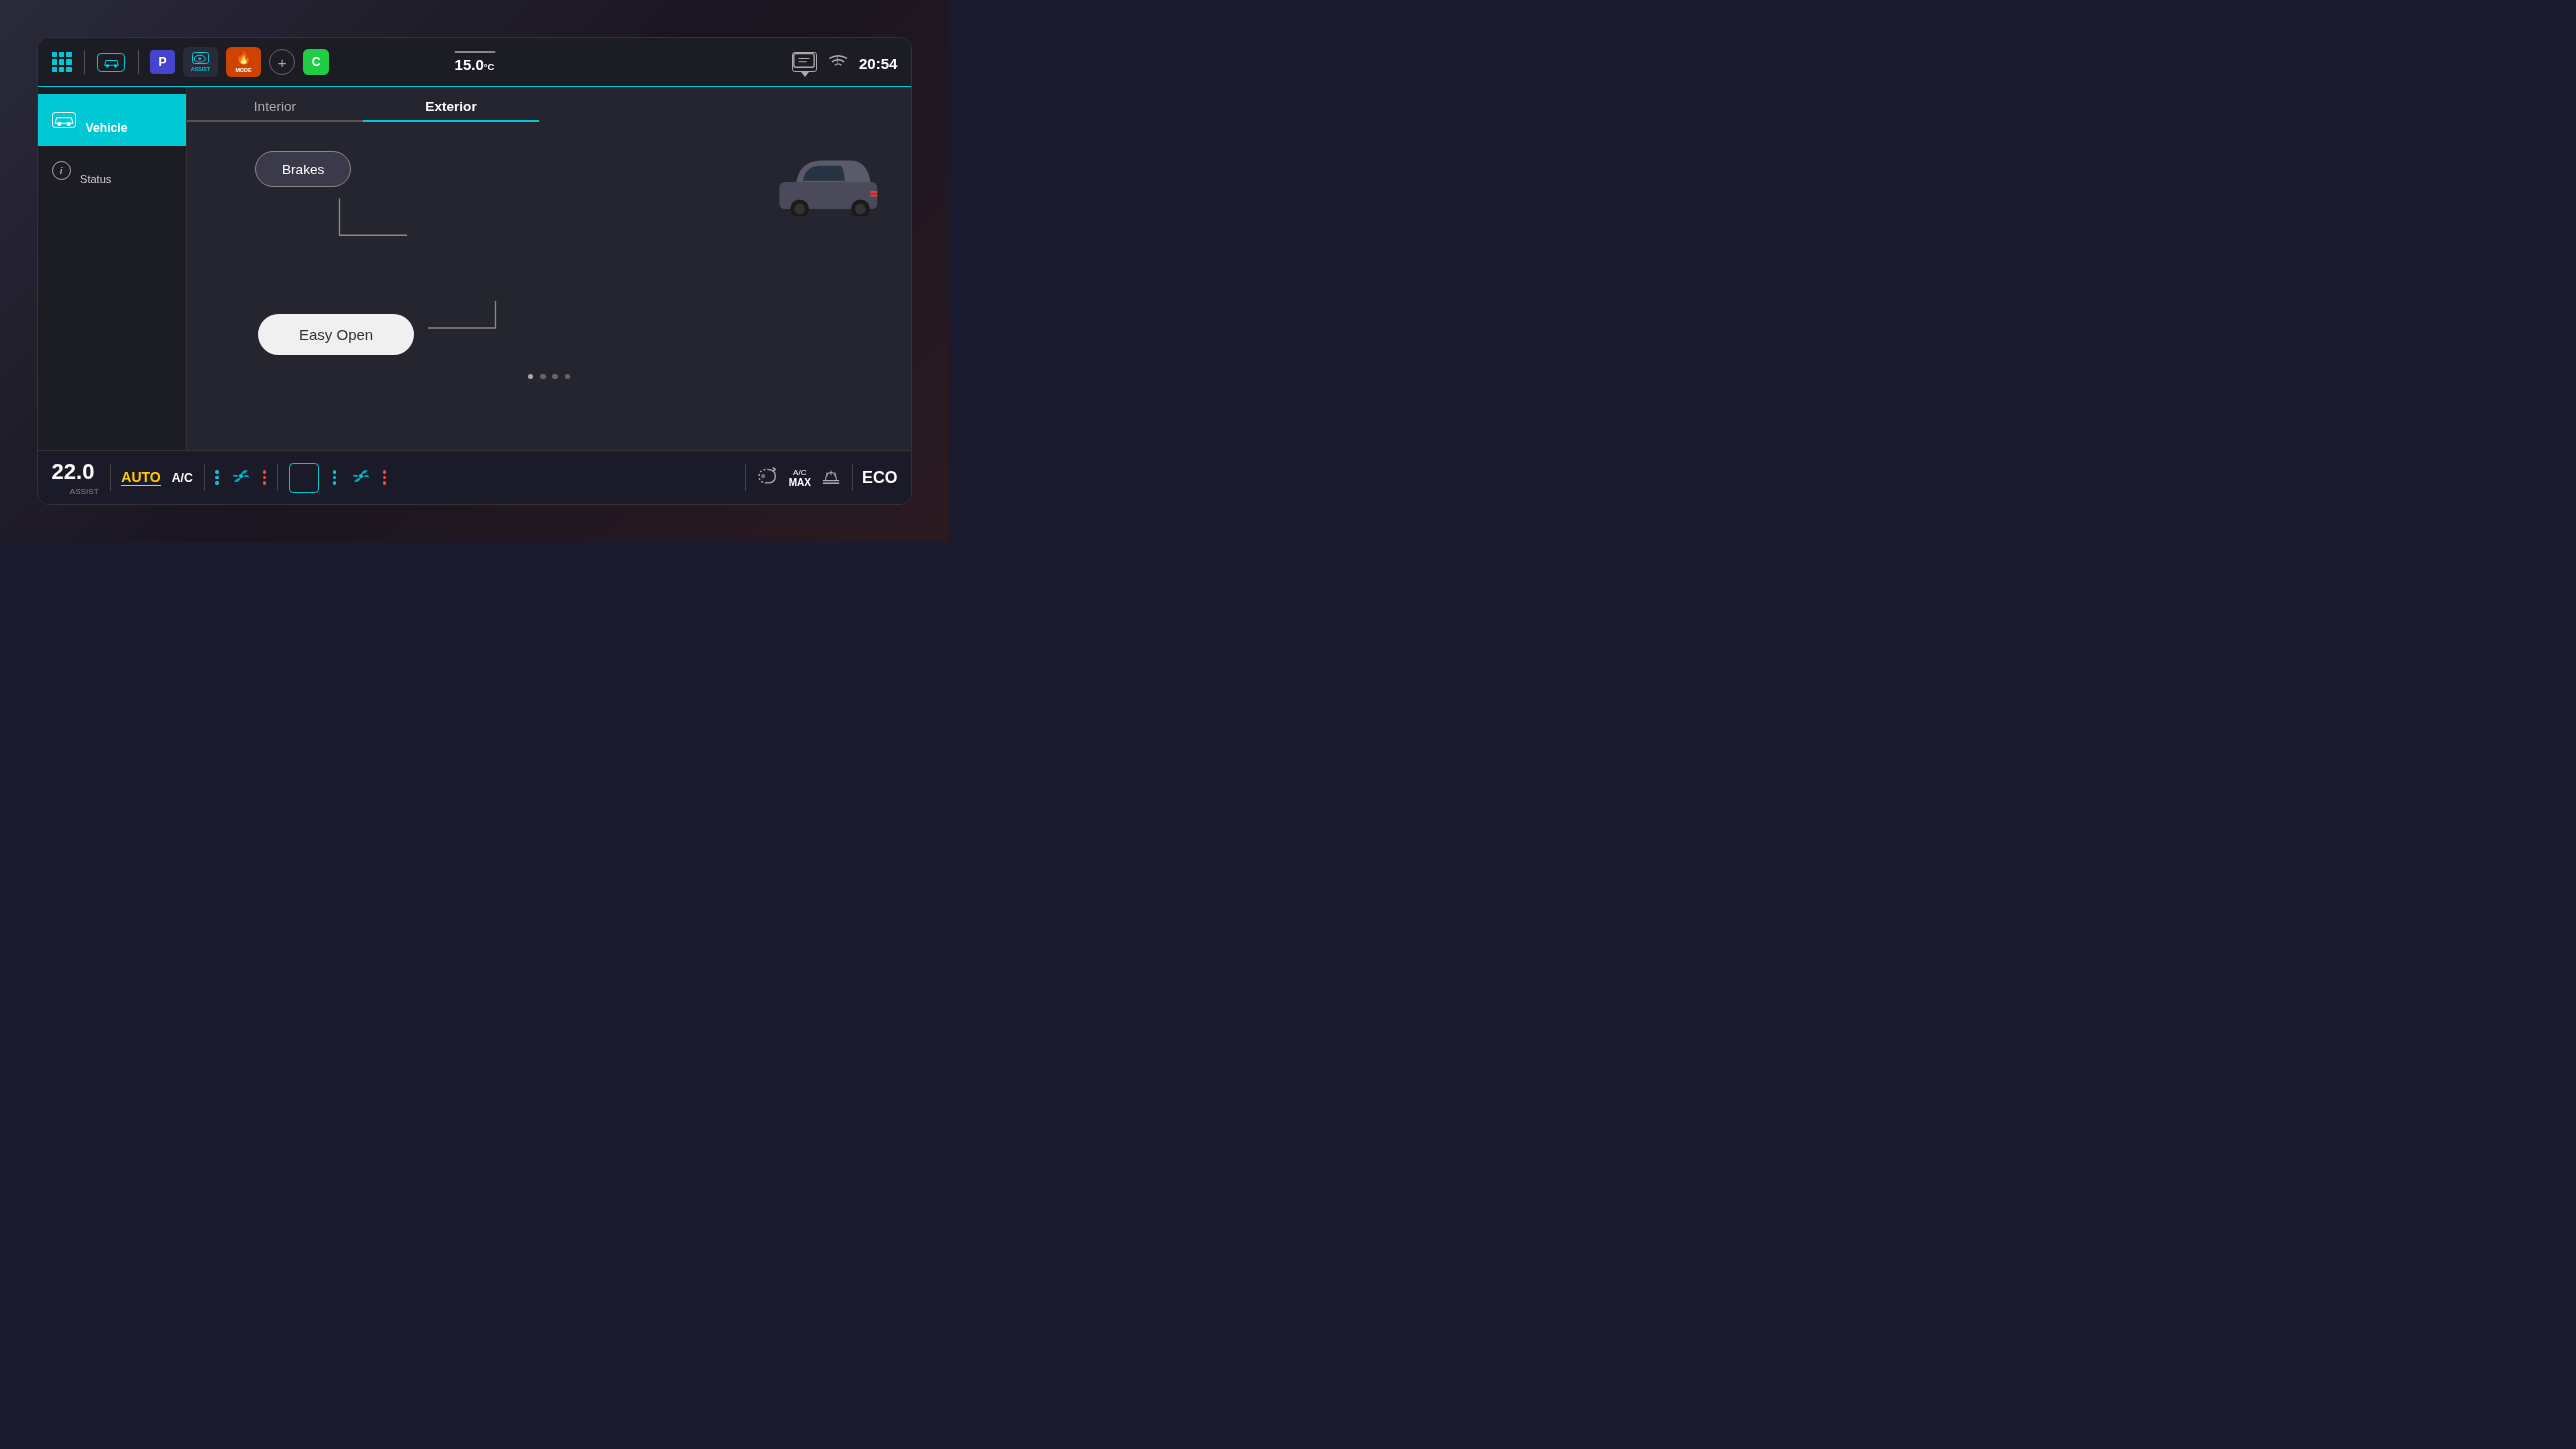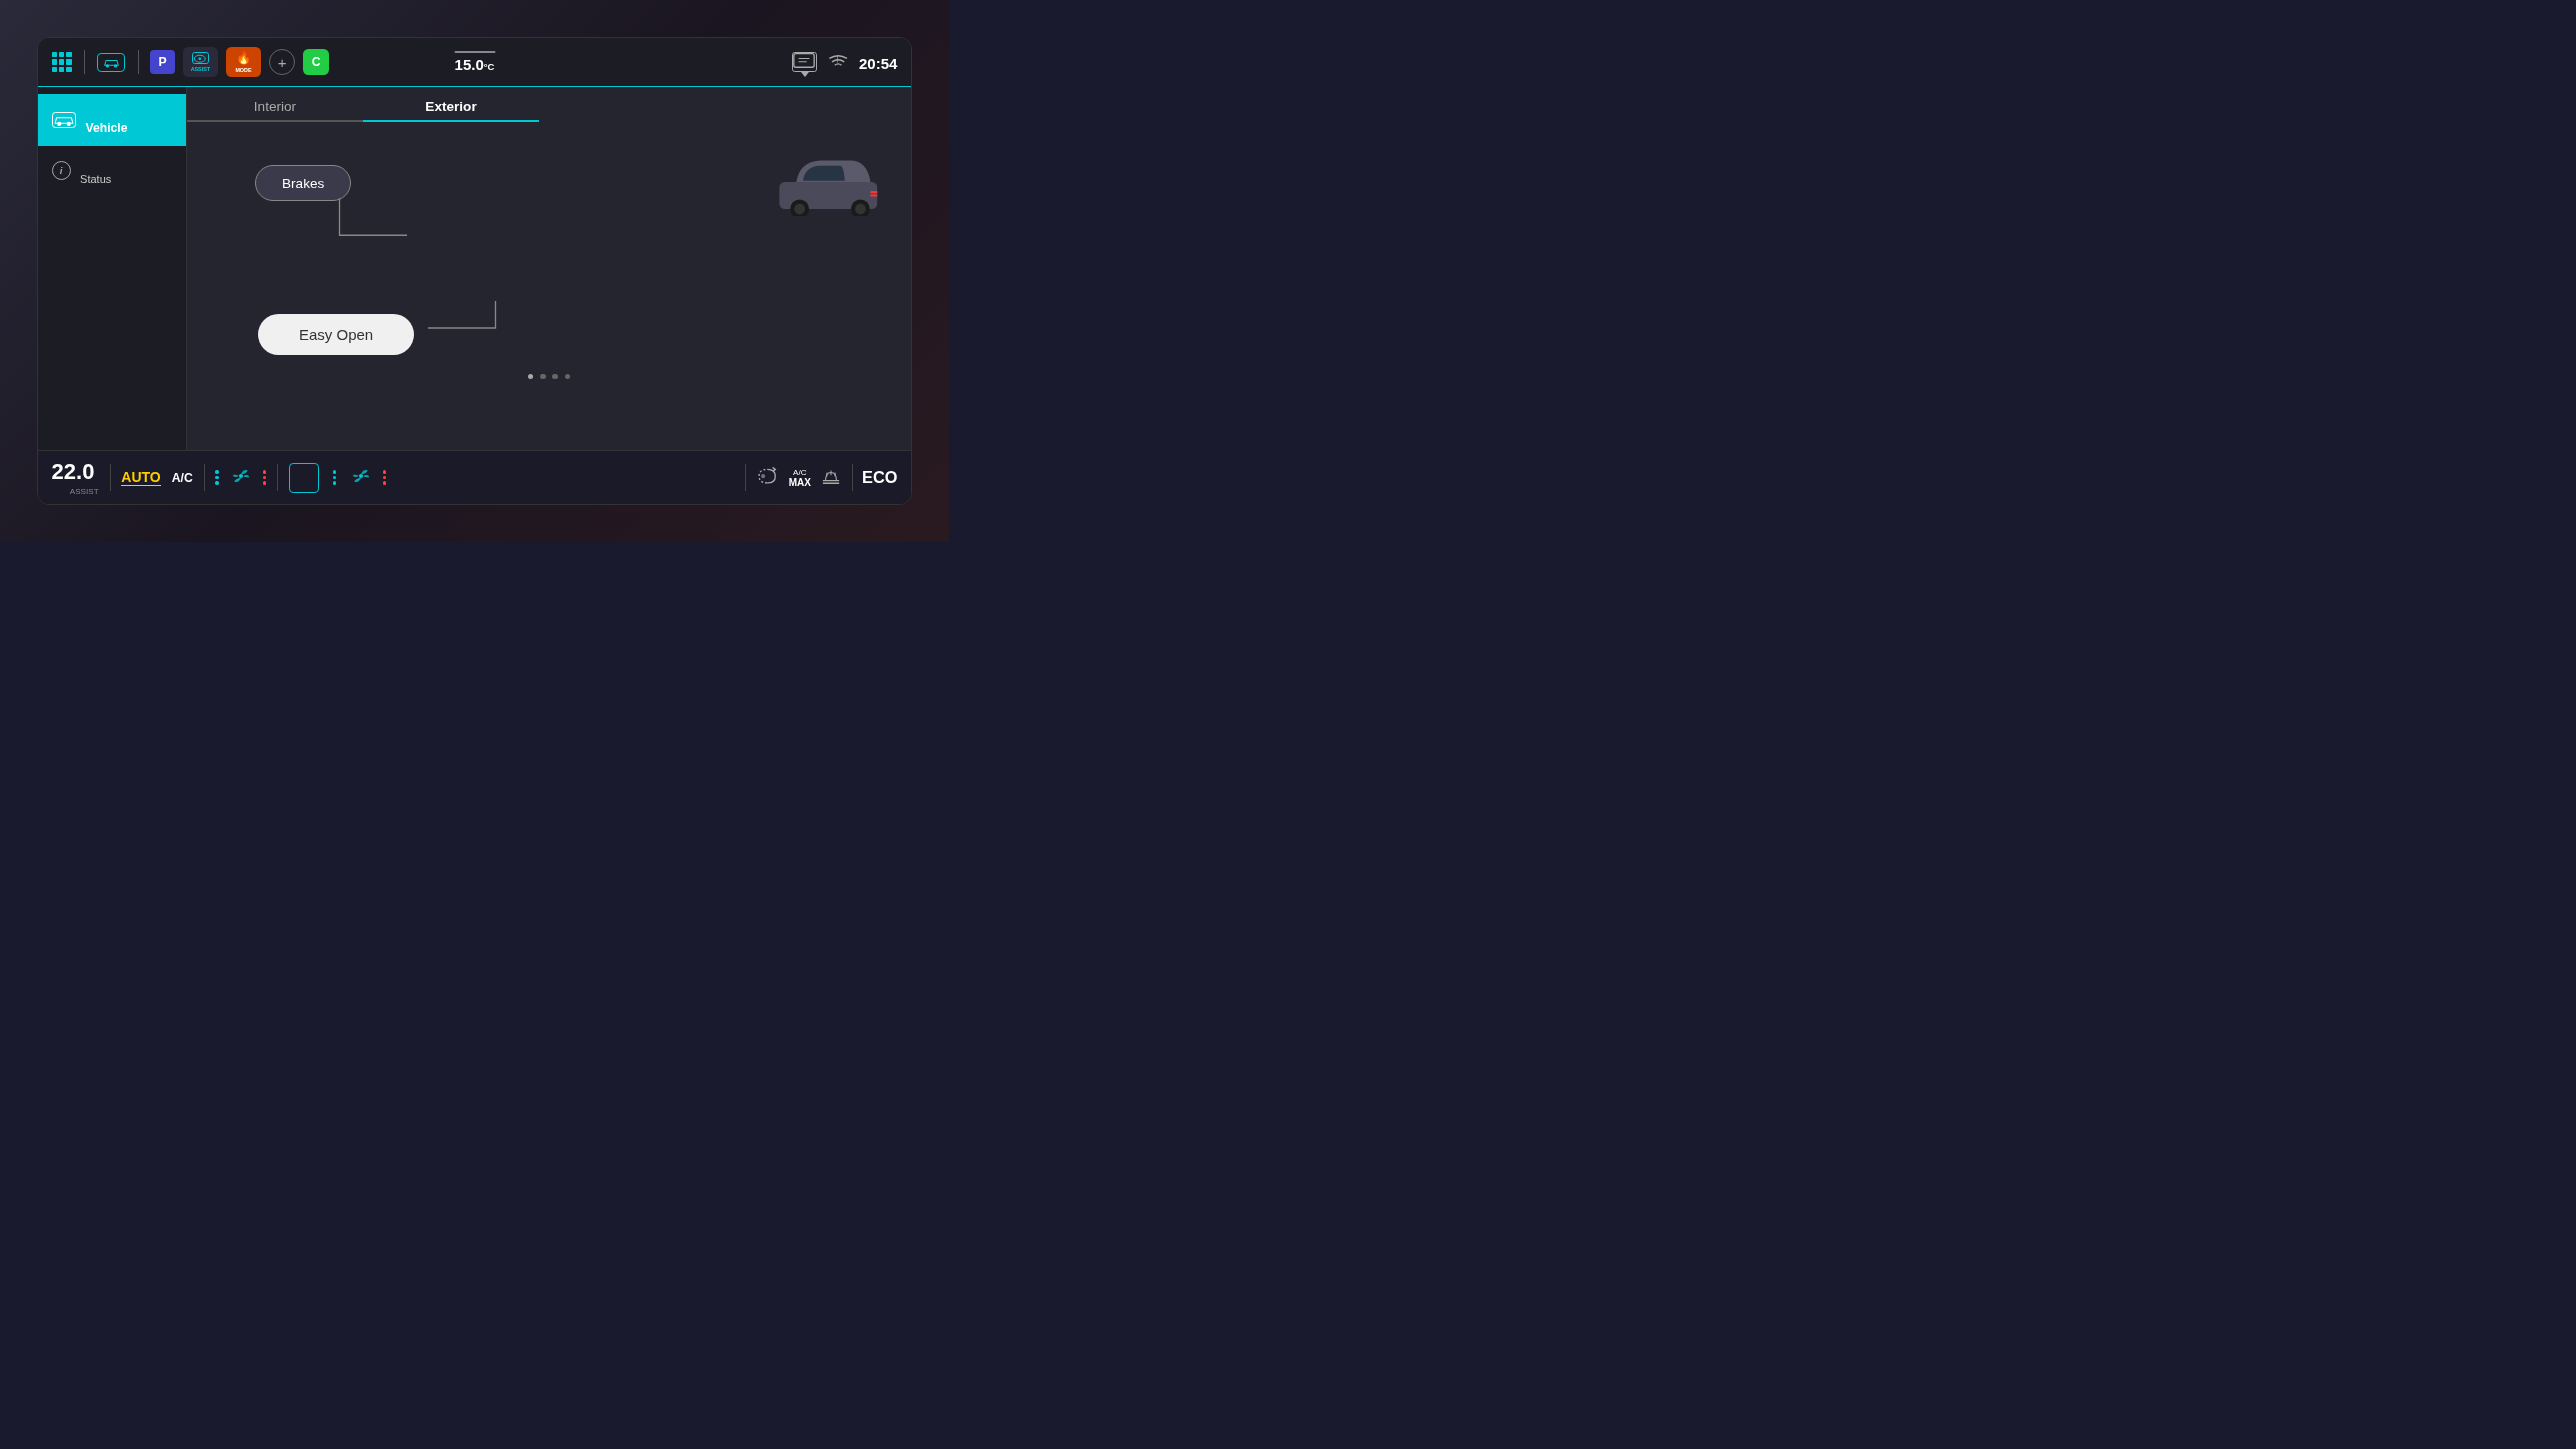--- a/index.html
+++ b/index.html
@@ -340,21 +340,21 @@
       position: absolute;
       top: 47px;
       left: 0;
       right: 0;
       bottom: 34px;
     }
 
     
     .brakes-btn {
       position: absolute;
-      top: 31px;
+      top: 17px;
       left: 68px;
       background: #3a3a4a;
       border: 1.4px solid #888;
       border-radius: 20.3px;
       padding: 9.5px 26px;
       color: white;
       font-size: 13.6px;
       cursor: pointer;
     }
 

